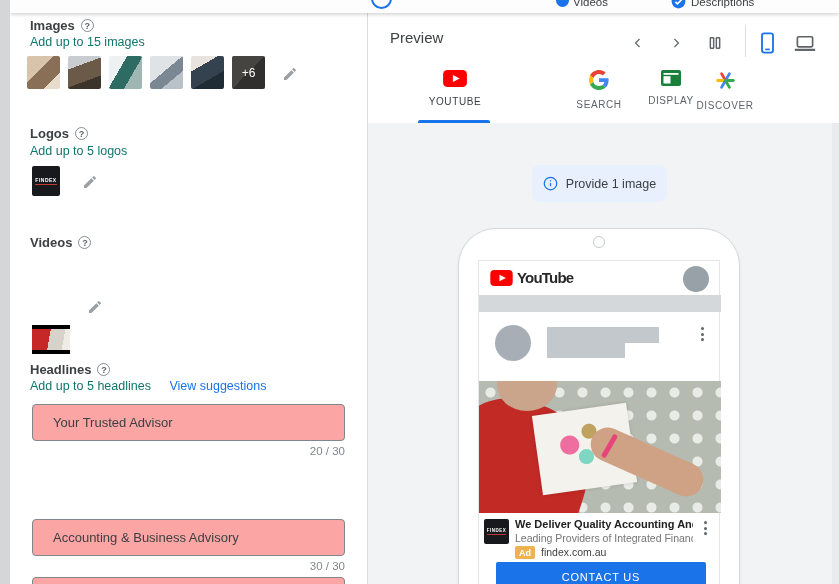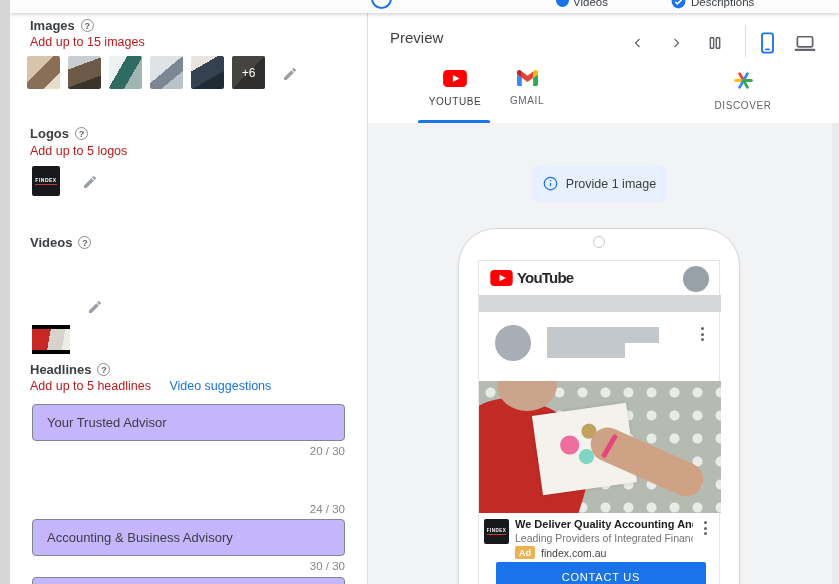--- a/index.html
+++ b/index.html
@@ -12,42 +12,42 @@
     box-shadow:0 1px 4px rgba(0,0,0,.22); z-index:20; overflow:hidden; }
   .step-label { font-size:11.5px; color:#3c4043; top:-4px; white-space:nowrap; }
   #step1-circle { left:361px; top:-12px; width:21px; height:21px; border:2px solid #1a73e8;
     border-radius:50%; background:#fff; }
   #step2-dot { left:546px; top:-6px; width:13px; height:13px; border-radius:50%; background:#1a73e8; }
   #step3-check { left:661px; top:-6px; width:15px; height:15px; }
   
   #left-panel { left:10px; top:13px; width:357px; height:571px; background:#fff; overflow:hidden; }
   #panel-divider { left:367px; top:13px; width:1px; height:571px; background:#dadce0; }
   .sec-title { font-size:13px; font-weight:bold; color:#3c4043; display:flex; align-items:center; gap:6px; }
-  .sec-sub { font-size:12.5px; color:#b91c1c; line-height:16px; }
+  .sec-sub { font-size:12.5px; color:#0f766e; line-height:16px; }
   .qicon { width:13px; height:13px; border:1.2px solid #878d93; border-radius:50%;
     font-size:9px; color:#5f6368; display:inline-flex; align-items:center; justify-content:center;
     font-weight:bold; }
   .thumb { width:33px; height:33px; border-radius:2px; top:43px; overflow:hidden; }
   .t1 { background:linear-gradient(135deg,#d8c4ab 0 40%,#8a6f57 40% 75%,#e7dccc 75%); }
   .t2 { background:linear-gradient(160deg,#c9cdd1 0 30%,#6b5a48 30% 70%,#3c332b 70%); }
   .t3 { background:linear-gradient(120deg,#eef1f2 0 35%,#2e6b63 35% 65%,#9fb6b2 65%); }
   .t4 { background:linear-gradient(140deg,#dfe3e6 0 45%,#7b8894 45% 70%,#b9c2c8 70%); }
   .t5 { background:linear-gradient(150deg,#e8e4dd 0 30%,#33424e 30% 65%,#1f2c36 65%); }
   .t6 { background:linear-gradient(135deg,#5a564f 0 50%,#3a3733 50%); position:relative; }
   .more-overlay { width:100%; height:100%; display:flex; align-items:center; justify-content:center;
     color:#fff; font-size:12px; background:rgba(32,33,36,.35); }
   .brand-box { background:#17191c; border-radius:2px; display:flex; align-items:center;
     justify-content:center; color:#fff; font-weight:bold; letter-spacing:.5px; }
   .brand-box i { font-style:normal; border-bottom:1.5px solid #c23b33; padding-bottom:1px; }
   .vthumb-left { background:#000; position:relative; }
   .vthumb-left .inner { position:absolute; left:0; right:0; top:4px; bottom:4px;
     background:linear-gradient(100deg,#c62828 0 45%,#d7d3cb 45% 80%,#efece5 80%); }
   .pencil-btn { width:16px; height:18px; cursor:pointer; }
   .hl-field { left:22px; width:313px; height:37px; border:1px solid #80868b; border-radius:4px;
-    background:#c4b5fd; font-size:13px; color:#3c4043; padding:0 14px; outline:none; width:313px; }
+    background:#fca5a5; font-size:13px; color:#3c4043; padding:0 20px; outline:none; width:313px; }
   .hl-counter { left:22px; width:313px; text-align:right; font-size:11.5px; color:#80868b; }
   .link { color:#1a73e8; font-size:12.5px; cursor:pointer; }
   
   #right-panel { left:368px; top:13px; width:471px; height:571px; background:#fff; overflow:hidden; }
   #preview-title { left:22px; top:16px; font-size:15px; font-weight:400; color:#3c4043; }
   .ctrl { top:17px; width:26px; height:26px; display:flex; align-items:center; justify-content:center; cursor:pointer; }
   #ctrl-divider { left:377px; top:12px; width:1px; height:32px; background:#dadce0; }
   .tab { top:47px; width:72px; height:63px; display:flex; flex-direction:column; align-items:center;
     justify-content:flex-start; padding-top:10px; gap:9px; cursor:pointer; }
   .tab-label { font-size:10px; letter-spacing:.6px; font-weight:500; color:#5f6368; }
@@ -90,21 +90,21 @@
   #ad-thumb .head { position:absolute; left:18px; top:-22px; width:60px; height:52px;
     background:#caa58b; border-radius:50%; }
   #ad-thumb .arm { position:absolute; left:108px; top:64px; width:120px; height:34px;
     background:#cfa286; border-radius:18px; transform:rotate(24deg); }
   #ad-thumb .pen { position:absolute; left:128px; top:52px; width:5px; height:26px;
     background:#e8447c; border-radius:2px; transform:rotate(30deg); }
   #ad-info-logo { left:5px; top:258px; width:25px; height:25px; font-size:4.5px; }
   #ad-headline { left:36px; top:257px; width:178px; font-size:11px; font-weight:bold; color:#212121;
     white-space:nowrap; overflow:hidden; }
   #ad-desc { left:36px; top:271px; width:178px; font-size:10.5px; color:#757575; white-space:nowrap; overflow:hidden; }
-  #ad-badge-row { left:36px; top:285px; display:flex; align-items:center; gap:6px; }
+  #ad-badge-row { left:36px; top:285px; display:flex; gap:6px; }
   #ad-badge { background:#eeb350; color:#fff; font-size:9px; font-weight:bold; border-radius:2px;
     padding:1.5px 4px; }
   #ad-url { font-size:10.5px; color:#424242; }
   #cta-button { left:17px; top:301px; width:210px; height:30px; background:#1a73e8; color:#fff;
     font-size:11px; letter-spacing:.8px; display:flex; align-items:center; justify-content:center;
     border-radius:2px; font-weight:500; }
 </style>
 </head>
 <body>
 
@@ -162,27 +162,26 @@
   <svg class="abs pencil-btn" style="left:77px; top:285px;" viewBox="0 0 24 24" fill="#9aa0a6">
     <path d="M3 17.25V21h3.75L17.81 9.94l-3.75-3.75L3 17.25zM20.71 7.04a1 1 0 0 0 0-1.41l-2.34-2.34a1 1 0 0 0-1.41 0l-1.83 1.83 3.75 3.75 1.83-1.83z"></path>
   </svg>
 
   <div class="abs sec-title" style="left:20px; top:349px;">
     <span>Headlines</span>
     <span class="qicon">?</span>
   </div>
   <div class="abs" style="left:20px; top:363px;">
     <span class="sec-sub">Add up to 5 headlines</span>
-    <span class="link" style="margin-left:14px;">Video suggestions</span>
+    <span class="link" style="margin-left:14px;">View suggestions</span>
   </div>
 
   <input class="abs hl-field" style="top: 391px;" value="Your Trusted Advisor">
   <div class="abs hl-counter" style="top:432px;">20 / 30</div>
 
-  <div class="abs hl-counter" style="top:490px;">24 / 30</div>
 
   <input class="abs hl-field" style="top: 506px;" value="Accounting &amp; Business Advisory">
   <div class="abs hl-counter" style="top:547px;">30 / 30</div>
 
   <input class="abs hl-field" style="top: 564px;">
 </div>
 
 <div id="panel-divider" class="abs"></div>
 
 <div id="right-panel" class="abs">
@@ -219,31 +218,38 @@
       </svg>
   </div>
 
   <div class="abs tab active" style="left:51px;">
     <svg width="24" height="17" viewBox="0 0 28 20">
       <rect width="28" height="20" rx="5" fill="#ff0000"></rect>
         <path d="M11.5 6l8 4-8 4z" fill="#fff"></path>
       </svg>
     <span class="tab-label">YOUTUBE</span>
   </div>
-  <div class="abs tab" style="left:123px;">
-    <svg width="21" height="16" viewBox="0 0 49.4 37.2">
-      <path fill="#4285f4" d="M3.4 37.2h8V17.8L0 9.2v24.6C0 35.7 1.5 37.2 3.4 37.2z"></path>
-      <path fill="#34a853" d="M38 37.2h8c1.9 0 3.4-1.5 3.4-3.4V9.2L38 17.8z"></path>
-      <path fill="#fbbc04" d="M38 3.4v14.4L49.4 9.2V5.1c0-4.2-4.8-6.6-8.2-4.1z"></path>
-      <path fill="#ea4335" d="M11.4 17.8V3.4L24.7 13.4 38 3.4v14.4L24.7 27.8z"></path>
-      <path fill="#c5221f" d="M0 5.1v4.1l11.4 8.6V3.4L8.2 1C4.8-1.5 0 .9 0 5.1z"></path>
-      </svg>
-    <span class="tab-label">GMAIL</span>
-  </div>
-  <div class="abs tab" style="left:339px;">
+  <div class="abs tab" style="left:195px;">
+    <svg width="20" height="20" viewBox="0 0 48 48">
+      <path fill="#EA4335" d="M24 9.5c3.54 0 6.71 1.22 9.21 3.6l6.85-6.85C35.9 2.38 30.47 0 24 0 14.62 0 6.51 5.38 2.56 13.22l7.98 6.19C12.43 13.72 17.74 9.5 24 9.5z"></path>
+      <path fill="#4285F4" d="M46.98 24.55c0-1.57-.15-3.09-.38-4.55H24v9.02h12.94c-.58 2.96-2.26 5.48-4.78 7.18l7.73 6c4.51-4.18 7.09-10.36 7.09-17.65z"></path>
+      <path fill="#FBBC05" d="M10.53 28.59c-.48-1.45-.76-2.99-.76-4.59s.27-3.14.76-4.59l-7.98-6.19C.92 16.46 0 20.12 0 24c0 3.88.92 7.54 2.56 10.78l7.97-6.19z"></path>
+      <path fill="#34A853" d="M24 48c6.48 0 11.93-2.13 15.89-5.81l-7.73-6c-2.15 1.45-4.92 2.3-8.16 2.3-6.26 0-11.57-4.22-13.47-9.91l-7.98 6.19C6.51 42.62 14.62 48 24 48z"></path>
+      </svg>
+    <span class="tab-label">SEARCH</span>
+  </div>
+  <div class="abs tab" style="left:267px;">
+    <svg width="20" height="16" viewBox="0 0 20 16">
+      <rect width="20" height="16" rx="2" fill="#188038"></rect>
+      <rect x="2.5" y="3" width="15" height="1.8" fill="#fff"></rect>
+      <rect x="2.5" y="6.2" width="7" height="7.3" fill="#fff"></rect>
+      </svg>
+    <span class="tab-label">DISPLAY</span>
+  </div>
+  <div class="abs tab" style="left:321px;">
     <svg width="21" height="21" viewBox="0 0 24 24" fill="none" stroke-linecap="round" stroke-width="3.2">
       <line x1="12" y1="12" x2="21" y2="12" stroke="#34a853"></line>
       <line x1="12" y1="12" x2="16.5" y2="4.2" stroke="#4285f4"></line>
       <line x1="12" y1="12" x2="7.5" y2="4.2" stroke="#ea4335"></line>
       <line x1="12" y1="12" x2="3" y2="12" stroke="#fbbc04"></line>
       <line x1="12" y1="12" x2="7.5" y2="19.8" stroke="#4285f4"></line>
       <line x1="12" y1="12" x2="16.5" y2="19.8" stroke="#34a853"></line>
       </svg>
     <span class="tab-label">DISCOVER</span>
   </div>

